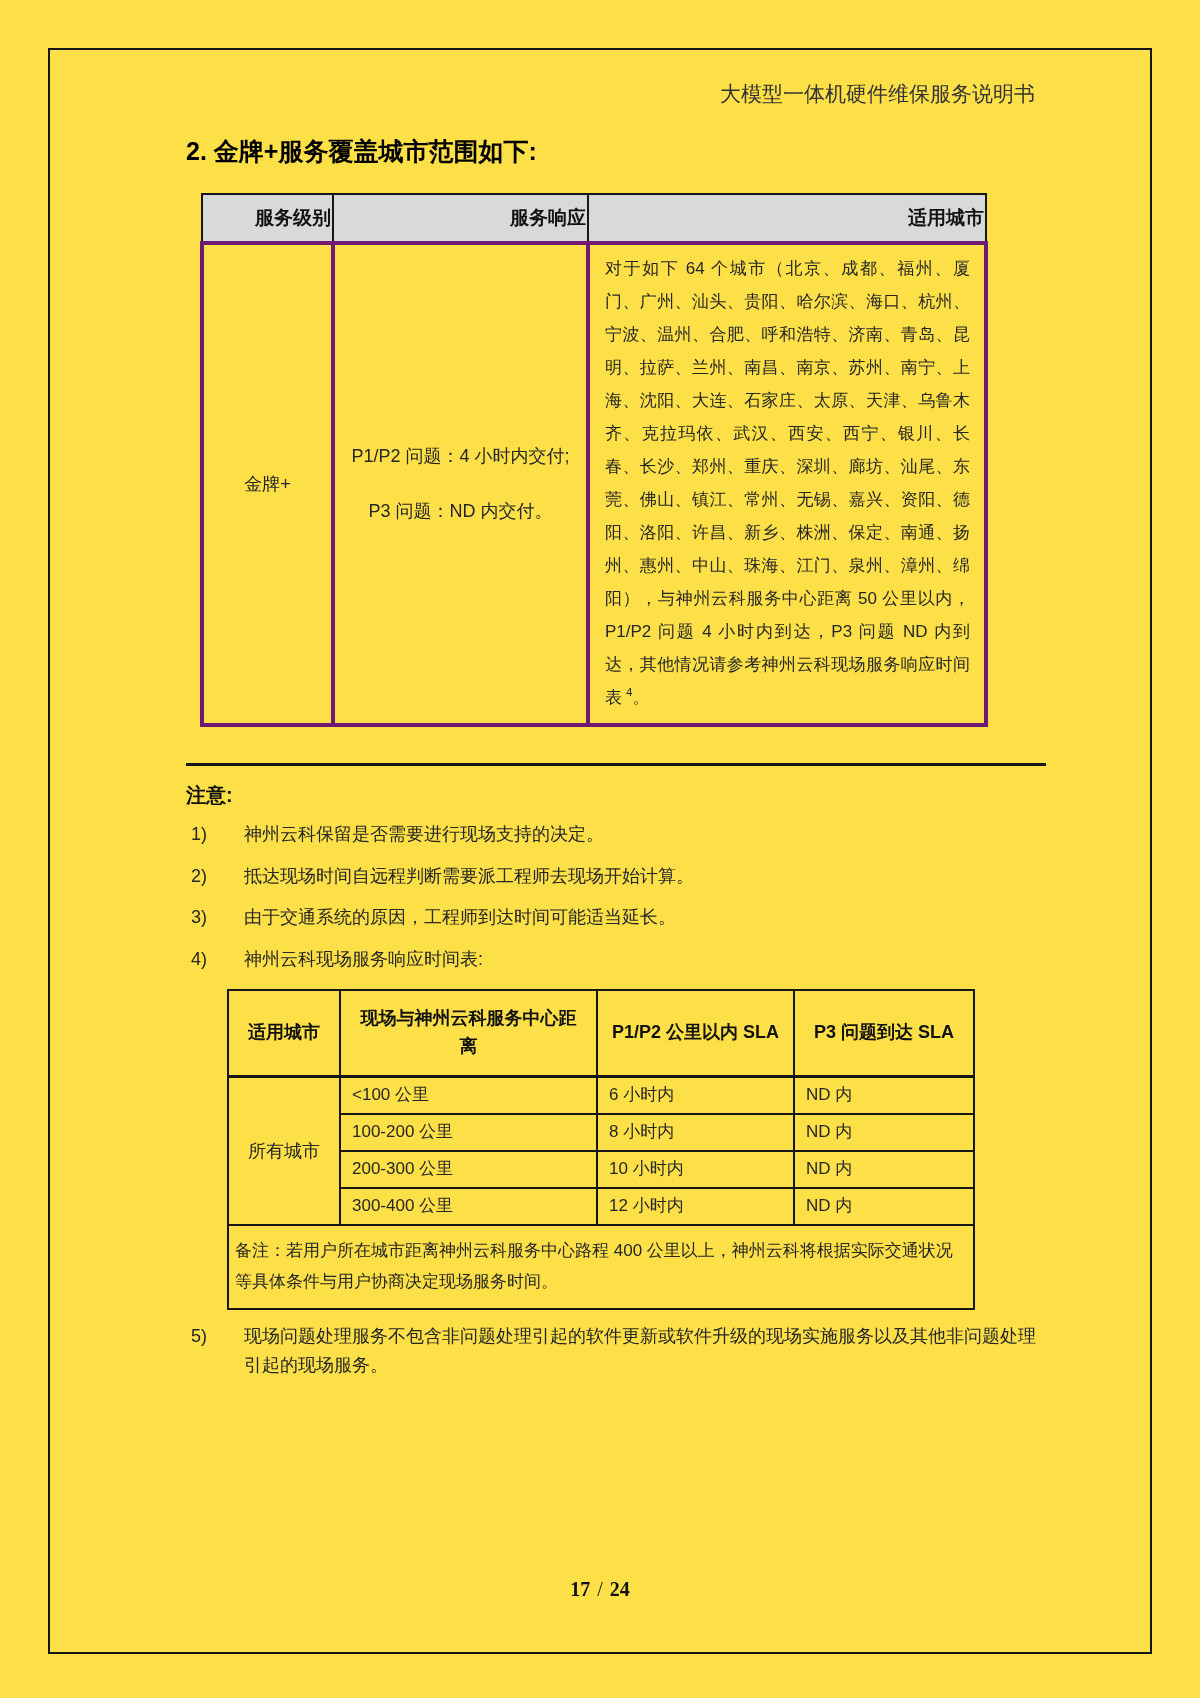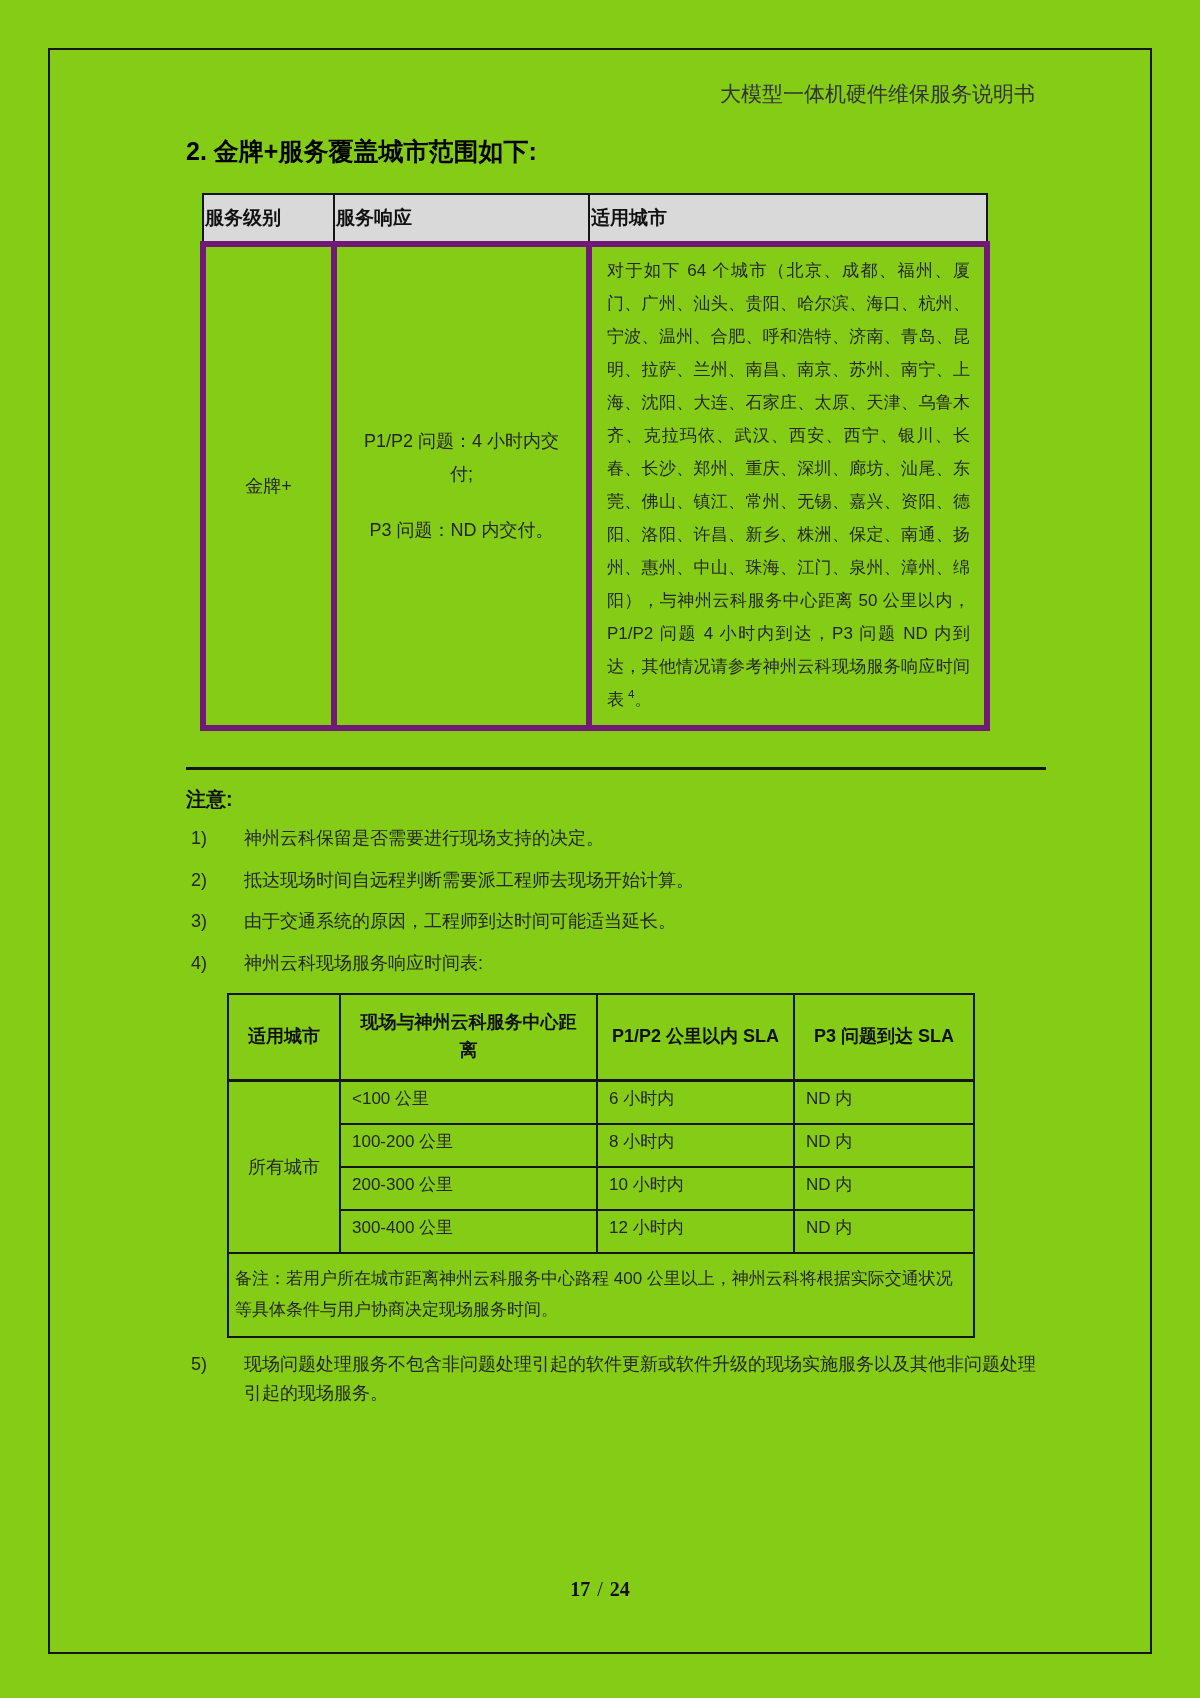--- a/index.html
+++ b/index.html
@@ -1,57 +1,57 @@
 <!DOCTYPE html>
 <html><head>
 <meta charset="utf-8">
 <style>
   html,body{margin:0;padding:0;background:#e8e8e8;}
   .page{
     width:1200px;height:1698px;position:relative;margin:0 auto;
-    background:#84cc16;overflow:hidden;
+    background:#fde047;overflow:hidden;
     font-family:"Liberation Sans","DejaVu Sans",sans-serif;color:#262626;
   }
   .page-border{position:absolute;left:48px;top:48px;right:48px;bottom:44px;border:2px solid #161616;}
   .doc-header{
     position:absolute;top:80px;left:0;width:1035px;text-align:right;
     font-family:"Liberation Serif","DejaVu Serif",serif;font-size:21px;color:#333;
   }
   .content{position:absolute;left:186px;top:136px;width:860px;}
   .heading{font-size:25px;font-weight:bold;color:#000;margin:0;line-height:1.2;}
 
   
   table{border-collapse:collapse;table-layout:fixed;}
   .t1{margin:27px 0 0 14px;width:784px;}
   .t1 th{
     background:#d9d9d9;border:2px solid #161616;height:44px;
-    font-size:19px;font-weight:bold;color:#111;text-align:left;vertical-align:middle;
+    font-size:19px;font-weight:bold;color:#111;text-align:right;vertical-align:middle;
   }
-  .t1 td{border:6px solid #701a75;vertical-align:middle;margin-left:29px;}
+  .t1 td{border:4px solid #701a75;vertical-align:middle;margin-left:29px;}
   .t1 .lvl{text-align:center;font-size:18px;}
   .t1 .resp{text-align:center;font-size:18px;padding:0 16px;}
   .t1 .resp p{margin:22px 0;line-height:1.85;}
   .t1 .cities{font-size:17px;line-height:33px;padding:7px 14px 9px 15px;text-align:justify;vertical-align:top;}
   .t1 .cities sup{font-size:11.5px;vertical-align:super;margin-left:4px;line-height:0;}
 
   .rule{height:3px;background:#161616;margin-top:36px;}
 
   .note-label{font-size:20px;font-weight:bold;color:#111;margin-top:16px;line-height:1.3;}
   .note-item{display:flex;margin-top:12px;font-size:18px;line-height:1.65;}
   .note-item .num{flex:none;width:58px;padding-left:5px;box-sizing:border-box;}
   .note-item .txt{flex:1;}
 
   
   .t2{margin:14px 0 0 41px;width:746px;}
   .t2 th{
     border:2px solid #161616;border-bottom:3px solid #161616;
     font-size:18px;font-weight:bold;color:#111;text-align:center;vertical-align:middle;
     height:84px;line-height:1.55;padding:0 13px;
   }
-  .t2 td{border:2px solid #161616;font-size:17px;height:29px;padding:2px 4px 10px 11px;vertical-align:middle;}
+  .t2 td{border:2px solid #161616;font-size:17px;height:29px;padding:2px 4px 4px 11px;vertical-align:middle;}
   .t2 .citycell{text-align:center;font-size:18px;padding:2px;}
   .t2 .notecell{padding:9px 12px 11px 6px;line-height:31px;}
 
   .closing{font-size:18px;margin:10px 0 0 0;line-height:1.65;}
 
   .doc-footer{
     position:absolute;top:1578px;left:0;width:100%;text-align:center;
     font-family:"Liberation Serif","DejaVu Serif",serif;font-size:20px;font-weight:bold;color:#111;
   }
   .doc-footer .sep{font-weight:normal;margin:0 7px;}

